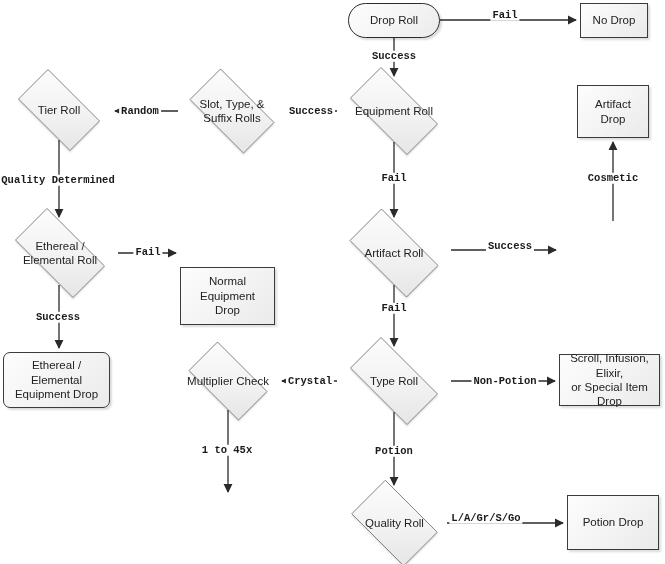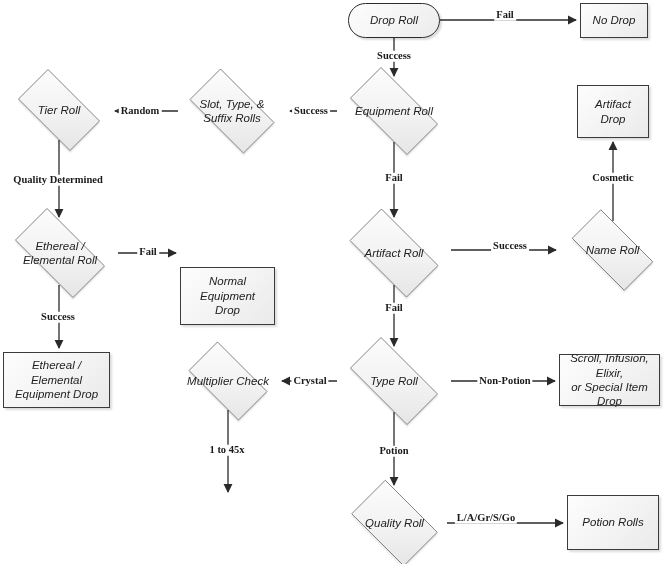--- a/index.html
+++ b/index.html
@@ -26,21 +26,20 @@
   .node {
     position: absolute;
     box-sizing: border-box;
     display: flex;
     align-items: center;
     justify-content: center;
     text-align: center;
     color: #222222;
     font-size: 11.5px;
     line-height: 1.25;
-    font-style: italic;
   }
   .node .lbl {
     position: relative;
     z-index: 3;
     padding: 0 4px;
     white-space: pre-line;
   }
   
   .node.rect {
     background: linear-gradient(135deg, #fdfdfd 0%, #f3f3f3 55%, #eaeaea 100%);
@@ -65,21 +64,21 @@
     left: 0; top: 0; right: 0; bottom: 0;
     background: linear-gradient(135deg, #fcfcfc 0%, #f2f2f2 55%, #e6e6e6 100%);
     border: 1px solid #5a5a5a;
     transform: rotate(45deg) scale(0.7071);
     transform-origin: center center;
     z-index: 1;
     box-shadow: 2px 2px 2px rgba(0,0,0,0.10);
   }
   .edge-label {
     position: absolute;
-    font-family: Liberation Serif, serif;
+    font-family: Liberation Mono, monospace;
     font-size: 10.5px;
     font-weight: bold;
     color: #1a1a1a;
     background: #ffffff;
     padding: 0 2px;
     white-space: nowrap;
     z-index: 5;
     line-height: 1;
   }
 </style>
@@ -167,26 +166,22 @@
   <div class="node rect" style="left:180px; top:223px; width:95px; height:58px;margin-top:44px;">
     <span class="lbl">Normal Equipment
 Drop</span>
   </div>
 
   <div class="node diamond" style="left:337px; top:221px; width:114px; height:64px;">
     <span class="dshape"></span>
     <span class="lbl">Artifact Roll</span>
   </div>
 
-  <div class="node diamond" style="left:560px; top:221px; width:105px; height:58px;">
-    <span class="dshape"></span>
-    <span class="lbl">Name Roll</span>
-  </div>
-
-  <div class="node rect" style="left:3px; top:352px; width:107px; height:56px;">
+
+  <div class="node rect" style="left:3px; top:352px; width:107px; height:56px;border-radius:7px;">
     <span class="lbl">Ethereal / Elemental
 Equipment Drop</span>
   </div>
 
   <div class="node diamond" style="left:178px; top:352px; width:100px; height:58px;">
     <span class="dshape"></span>
     <span class="lbl">Multiplier Check</span>
   </div>
 
   <div class="node diamond" style="left:337px; top:350px; width:114px; height:62px;">
@@ -199,21 +194,21 @@
 or Special Item Drop</span>
   </div>
 
 
   <div class="node diamond" style="left:342px; top:489px; width:105px; height:68px;">
     <span class="dshape"></span>
     <span class="lbl">Quality Roll</span>
   </div>
 
   <div class="node rect" style="left:567px; top:495px; width:92px; height:55px;">
-    <span class="lbl">Potion Rolls</span>
+    <span class="lbl">Potion Drop</span>
   </div>
 
   <div class="edge-label" style="left:505px; top:15px; transform:translate(-50%,-50%);">Fail</div>
   <div class="edge-label" style="left:394px; top:56px; transform:translate(-50%,-50%);">Success</div>
   <div class="edge-label" style="left:311px; top:111px; transform:translate(-50%,-50%);">Success</div>
   <div class="edge-label" style="left:140px; top:111px; transform:translate(-50%,-50%);text-align:right;">Random</div>
   <div class="edge-label" style="left:394px; top:178px; transform:translate(-50%,-50%);">Fail</div>
   <div class="edge-label" style="left:58px;  top:180px; transform:translate(-50%,-50%);">Quality Determined</div>
   <div class="edge-label" style="left:148px; top:252px; transform:translate(-50%,-50%);">Fail</div>
   <div class="edge-label" style="left:510px; top:246px; transform:translate(-50%,-50%);">Success</div>

